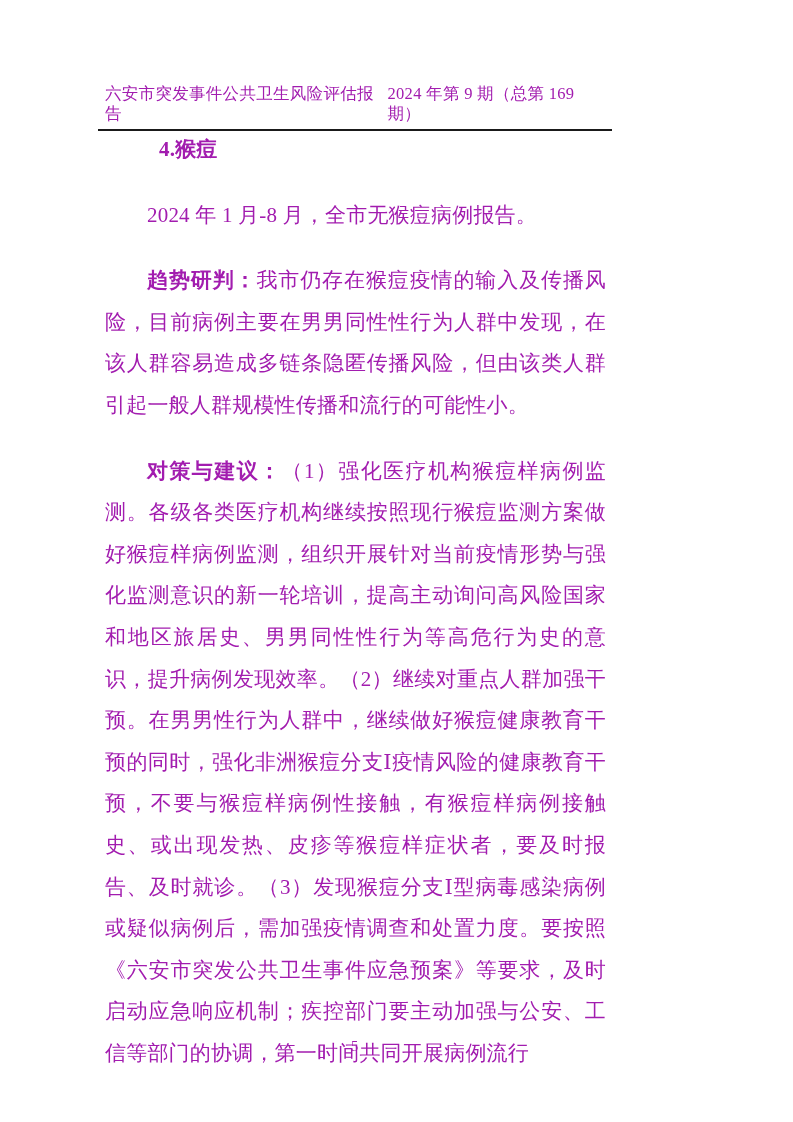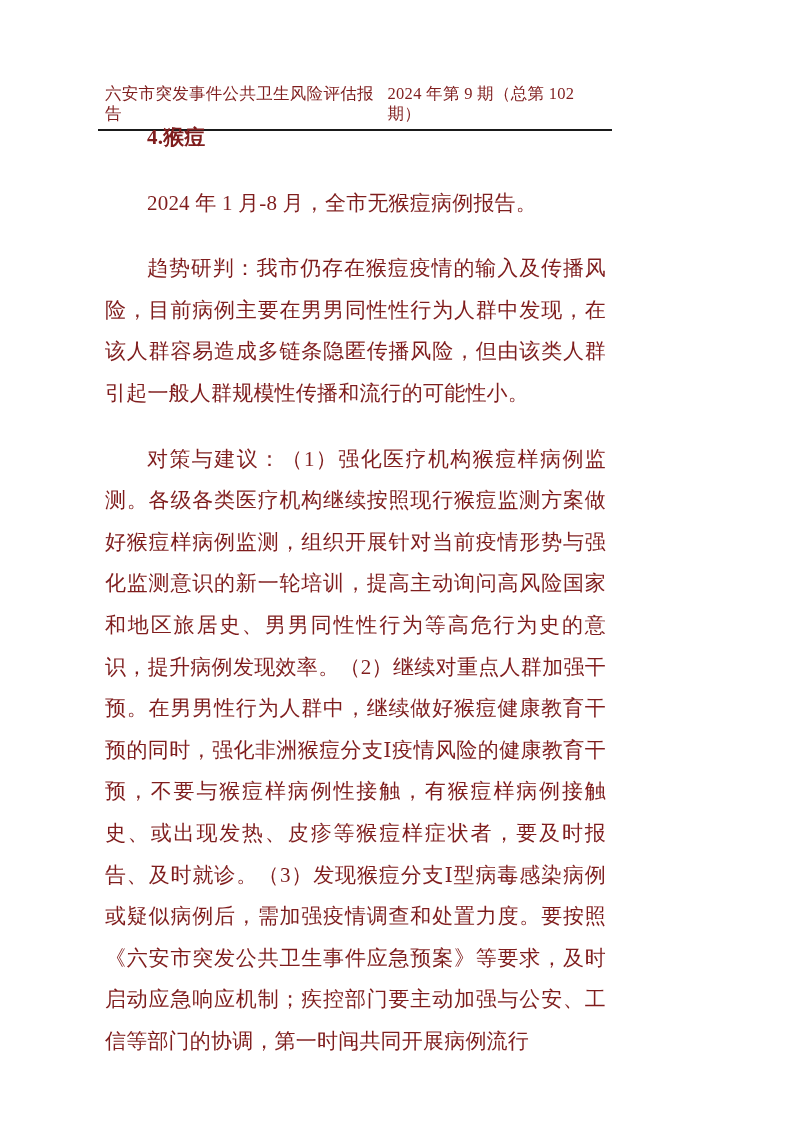--- a/index.html
+++ b/index.html
@@ -5,21 +5,21 @@
   html, body {
     margin: 0;
     padding: 0;
     background: #ffffff;
   }
   .page {
     position: relative;
     width: 709px;
     height: 1122px;
     background: #ffffff;
-    color: #7f1d1d;
+    color: #a21caf;
     font-family: "Liberation Serif", "DejaVu Serif", serif;
     overflow: hidden;
   }
   .header {
     position: absolute;
     left: 98px;
     right: 97px;
     top: 84px;
     display: flex;
     justify-content: space-between;
@@ -42,44 +42,44 @@
   }
   .para {
     margin: 0;
   }
   .indent {
     text-indent: 42px;
     margin-top: 24px;
   }
   .heading {
     font-weight: bold;
-    margin: 0;
+    margin: 12px;
     text-indent: 42px;
   }
   .lead-label {
-    font-weight: normal;
+    font-weight: bold;
   }
   .footer {
     position: absolute;
     left: 0;
     right: 0;
     top: 1036px;
     text-align: center;
     font-size: 14.5px;
     line-height: 20px;
   }
 </style>
 </head>
 <body>
 
 <div class="page">
 
   <div class="header">
     <span>六安市突发事件公共卫生风险评估报告</span>
-    <span>2024 年第 9 期（总第 102 期）</span>
+    <span>2024 年第 9 期（总第 169 期）</span>
   </div>
 
   <div class="content">
 
     <p class="heading">4.猴痘</p>
 
     <p class="para indent">2024 年 1 月-8 月，全市无猴痘病例报告。</p>
 
     <p class="para indent"><span class="lead-label">趋势研判：</span><span>我市仍存在猴痘疫情的输入及传播风险，目前病例主要在男男同性性行为人群中发现，在该人群容易造成多链条隐匿传播风险，但由该类人群引起一般人群规模性传播和流行的可能性小。</span></p>
 

